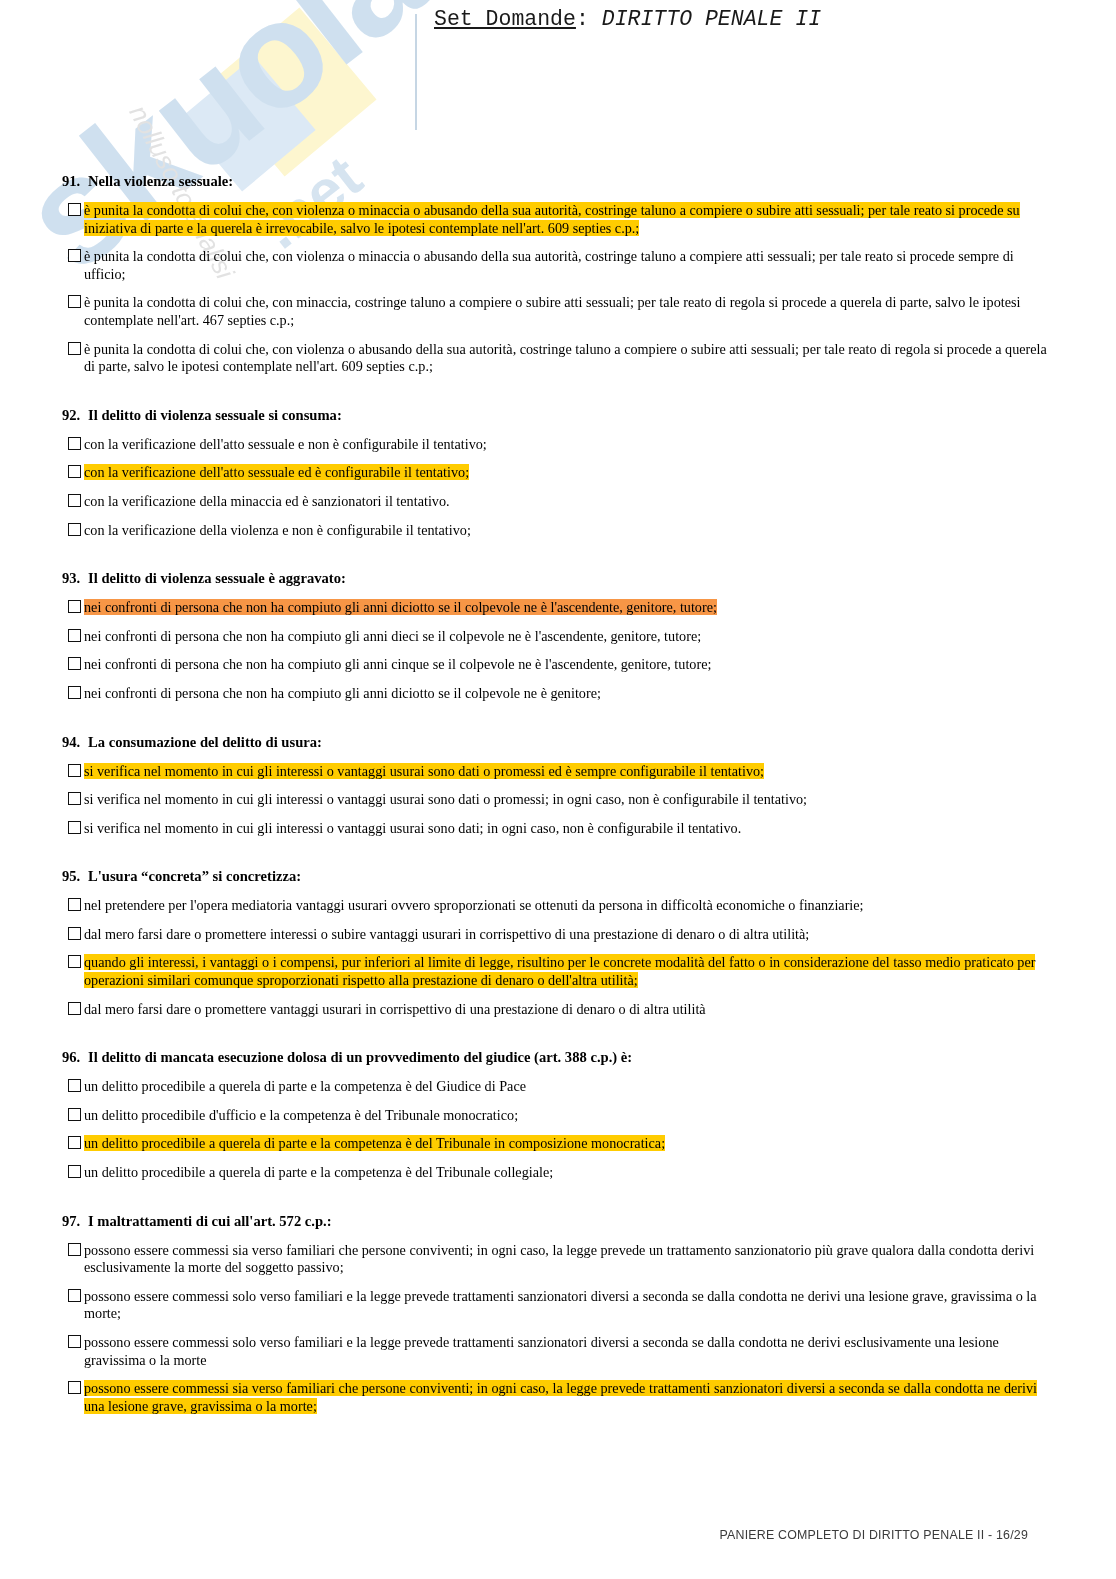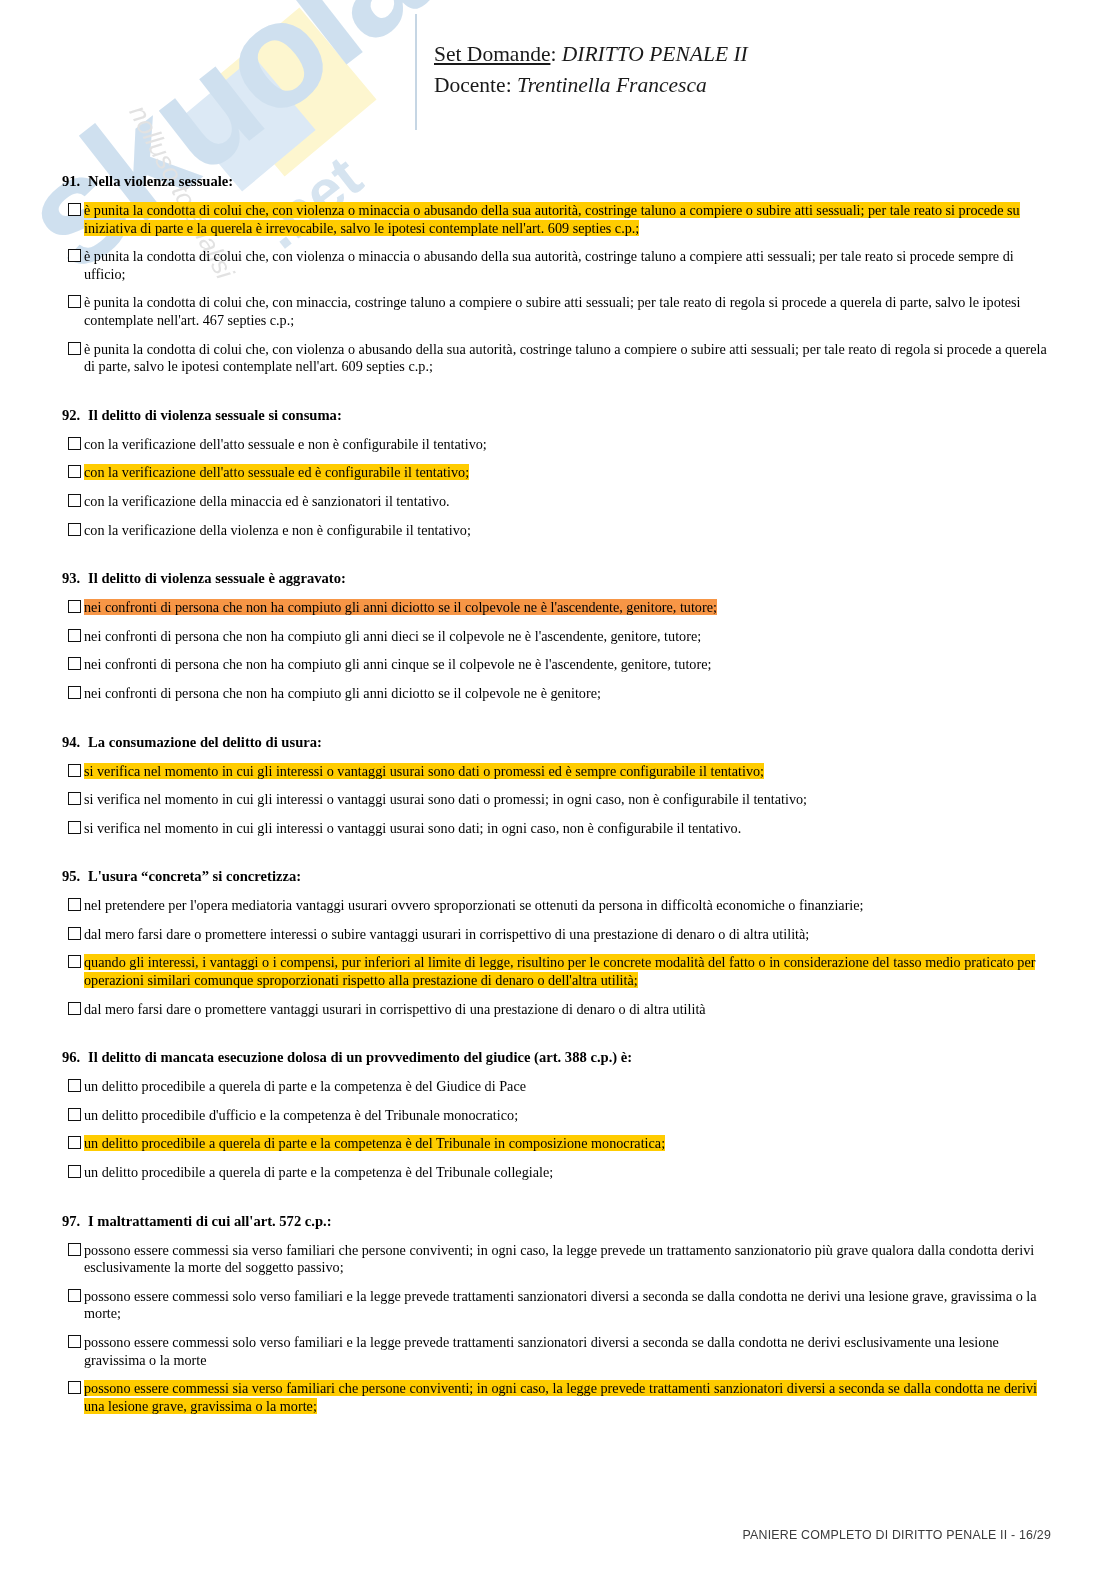--- a/index.html
+++ b/index.html
@@ -92,22 +92,22 @@
     position: absolute;
     left: 415px;
     top: 14px;
     width: 2px;
     height: 116px;
     background: #c6d6e4;
   }
   #header-text {
     position: absolute;
     left: 434px;
-    top: 39px;
-    font-family: Liberation Serif, serif;
+    top: 4px;
+    font-family: Liberation Mono, monospace;
     font-size: 21.5px;
     line-height: 31px;
     color: #1a1a1a;
     white-space: nowrap;
   }
   #header-text .lbl { font-style: normal; }
   #header-text .u   { text-decoration: underline; }
   #header-text .it  { font-style: italic; }
 
   
@@ -167,21 +167,21 @@
   
   .q-gap-lg { margin-bottom: 30px; }
 
   
   #footer {
     position: absolute;
     left: 0;
     top: 1528px;
     width: 1116px;
     text-align: right;
-    padding-right: 65px;
+    padding-right: 88px;
     box-sizing: border-box;
     font-family: "Liberation Sans", sans-serif;
     font-size: 12.4px;
     color: #3b3b3b;
     letter-spacing: 0.2px;
     z-index: 2;
   }
 </style>
 </head>
 <body>
@@ -194,24 +194,20 @@
   <div class="wm-text wm-sub">nolluso to analisi</div>
 </div>
 
 <div id="header">
   <div id="header-rule"></div>
   <div id="header-text">
     <div>
       <span class="lbl u">Set Domande</span><span class="lbl">:</span>
       <span class="it">DIRITTO PENALE II</span>
     </div>
-    <div>
-      <span class="lbl">Docente</span><span class="lbl">:</span>
-      <span class="it">Trentinella Francesca</span>
-    </div>
   </div>
 </div>
 
 <div id="content">
     <div class="question q-gap-lg">
       <div class="q-title"><span class="q-num">91.</span><span>Nella violenza sessuale:</span></div>
       <div class="option"><span class="checkbox"></span><span class="opt-text hl-yellow">è punita la condotta di colui che, con violenza o minaccia o abusando della sua autorità, costringe taluno a compiere o subire atti sessuali; per tale reato si procede su iniziativa di parte e la querela è irrevocabile, salvo le ipotesi contemplate nell'art. 609 septies c.p.;</span></div>
       <div class="option"><span class="checkbox"></span><span class="opt-text">è punita la condotta di colui che, con violenza o minaccia o abusando della sua autorità, costringe taluno a compiere atti sessuali; per tale reato si procede sempre di ufficio;</span></div>
       <div class="option"><span class="checkbox"></span><span class="opt-text">è punita la condotta di colui che, con minaccia, costringe taluno a compiere o subire atti sessuali; per tale reato di regola si procede a querela di parte, salvo le ipotesi contemplate nell'art. 467 septies c.p.;</span></div>
       <div class="option"><span class="checkbox"></span><span class="opt-text">è punita la condotta di colui che, con violenza o abusando della sua autorità, costringe taluno a compiere o subire atti sessuali; per tale reato di regola si procede a querela di parte, salvo le ipotesi contemplate nell'art. 609 septies c.p.;</span></div>

